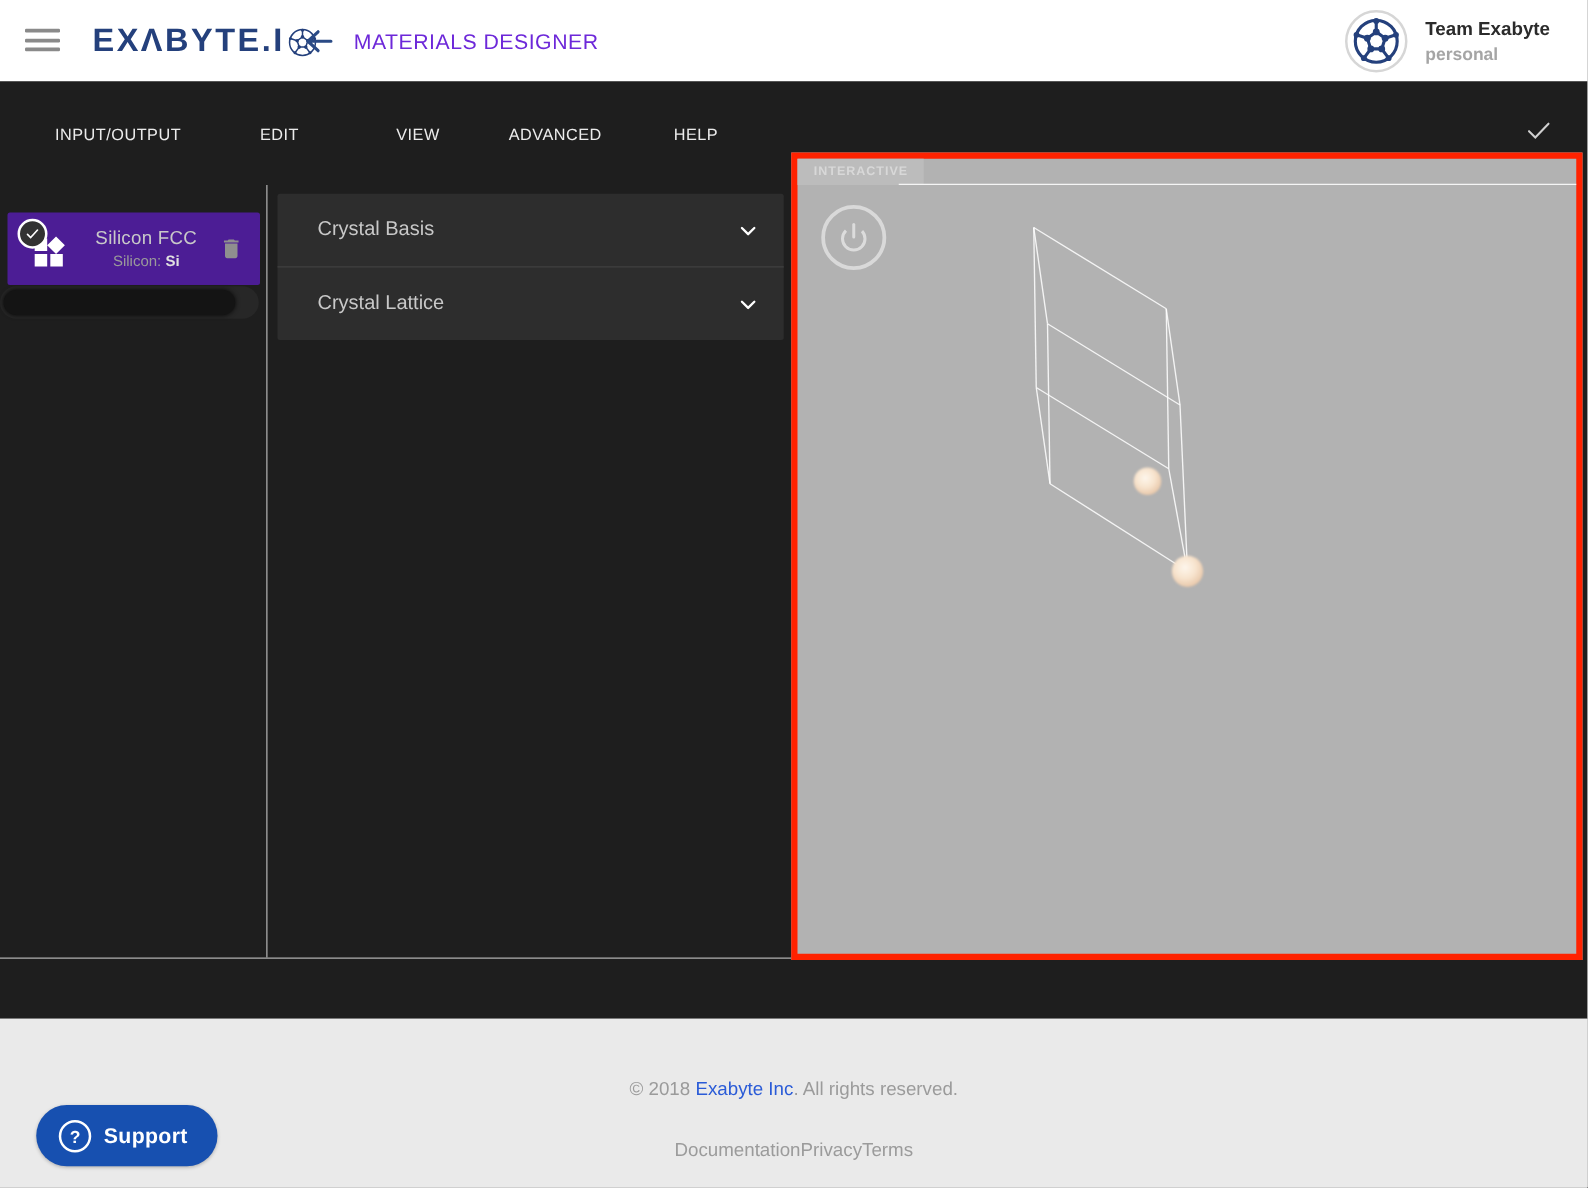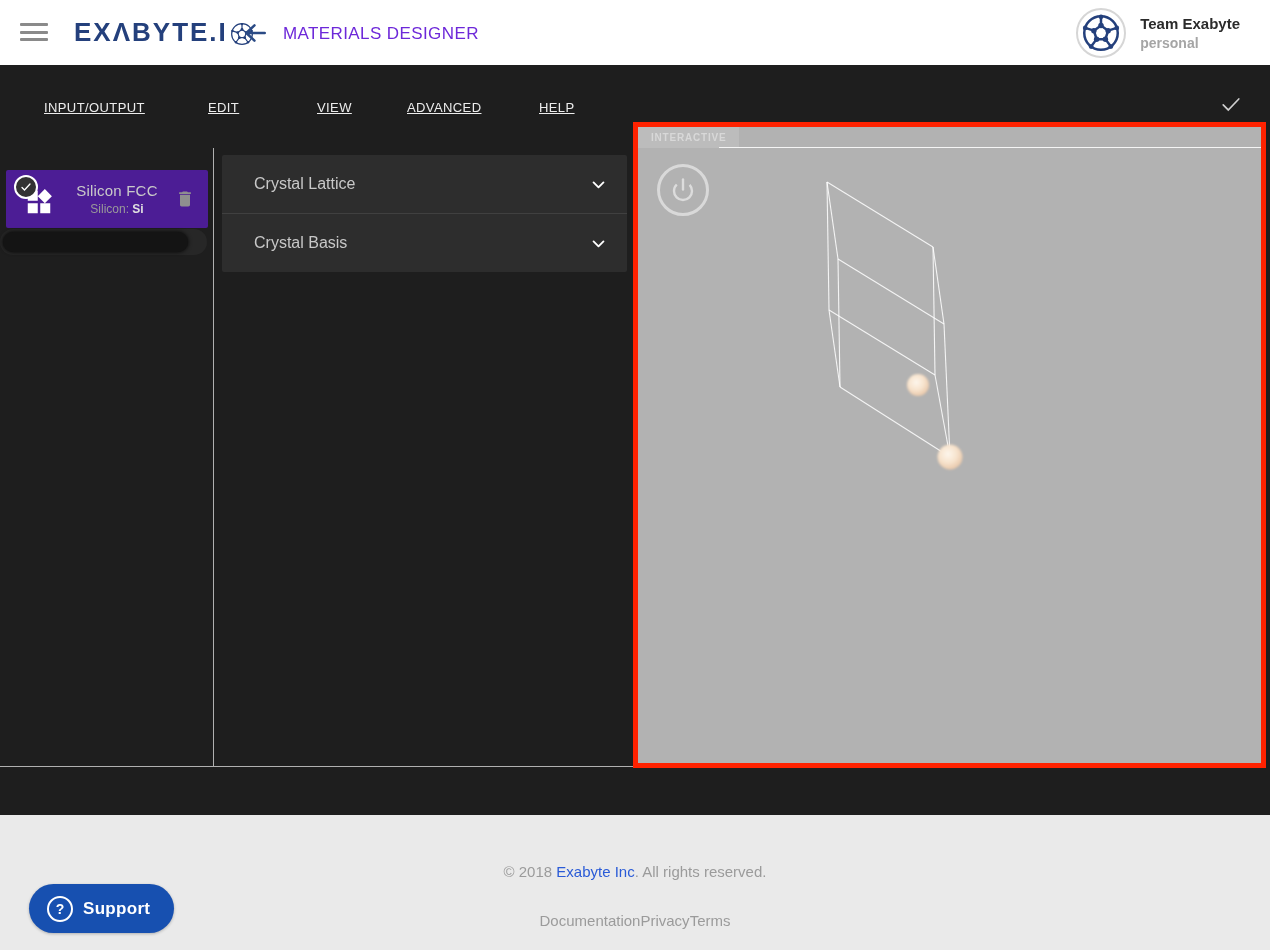--- a/index.html
+++ b/index.html
@@ -18,21 +18,21 @@
   .app-title{position:absolute;left:283px;top:24px;font-size:17px;color:#6d28d9;letter-spacing:.4px;}
   .user-chip{position:absolute;right:30px;top:8px;display:flex;align-items:center;cursor:pointer;}
   .avatar{width:46px;height:46px;border-radius:50%;border:2px solid #d6d6d6;background:#fff;
           display:flex;align-items:center;justify-content:center;}
   .user-text{margin-left:14px;font-weight:bold;}
   .user-name{font-size:15px;color:#2b2b2b;}
   .user-context{font-size:14px;color:#a5a5a5;margin-top:3px;}
   
   .workspace{position:absolute;left:0;top:65px;width:1270px;height:750px;background:var(--dark-bg);}
   .menu-item{position:absolute;top:35px;font-size:13px;font-weight:500;color:#ececec;
-             letter-spacing:.4px;cursor:pointer;text-decoration:underline;}
+             letter-spacing:.4px;cursor:pointer;}
   .apply-check{position:absolute;right:28px;top:28px;}
   .v-divider{position:absolute;left:213px;top:83px;width:1px;height:618px;background:#b0b0b0;}
   .h-divider{position:absolute;left:0;top:701px;width:633px;height:1px;background:#b0b0b0;}
   
   .mat-card{position:absolute;left:6px;top:93px;width:202px;height:58px;background:#4c1d95;
             border-radius:2px;display:flex;align-items:center;cursor:pointer;margin-top:12px;}
   .mat-icon-wrap{position:relative;width:52px;height:52px;margin-left:6px;flex:none;}
   .widgets-icon{position:absolute;left:12px;top:14px;}
   .check-badge{position:absolute;left:2px;top:2px;width:20px;height:20px;border:2px solid #fff;
                border-radius:50%;background:#323232;display:flex;align-items:center;justify-content:center;}
@@ -184,27 +184,27 @@
         </svg>
       </div>
     </div>
 
     <div class="side-scroll-track">
       <div class="side-scroll-thumb"></div>
     </div>
 
     <div class="accordion">
       <div class="acc-row">
-        <span class="acc-label">Crystal Lattice</span>
+        <span class="acc-label">Crystal Basis</span>
         <svg width="17" height="17" viewBox="0 0 24 24">
           <path d="M5 9 l7 7 7-7" fill="none" stroke="#fff" stroke-width="2.6" stroke-linecap="round" stroke-linejoin="round"></path>
         </svg>
       </div>
       <div class="acc-row">
-        <span class="acc-label">Crystal Basis</span>
+        <span class="acc-label">Crystal Lattice</span>
         <svg width="17" height="17" viewBox="0 0 24 24">
           <path d="M5 9 l7 7 7-7" fill="none" stroke="#fff" stroke-width="2.6" stroke-linecap="round" stroke-linejoin="round"></path>
         </svg>
       </div>
     </div>
 
     <div class="viewer">
       <span class="viewer-tag">INTERACTIVE</span>
       <div class="viewer-topline"></div>
 

